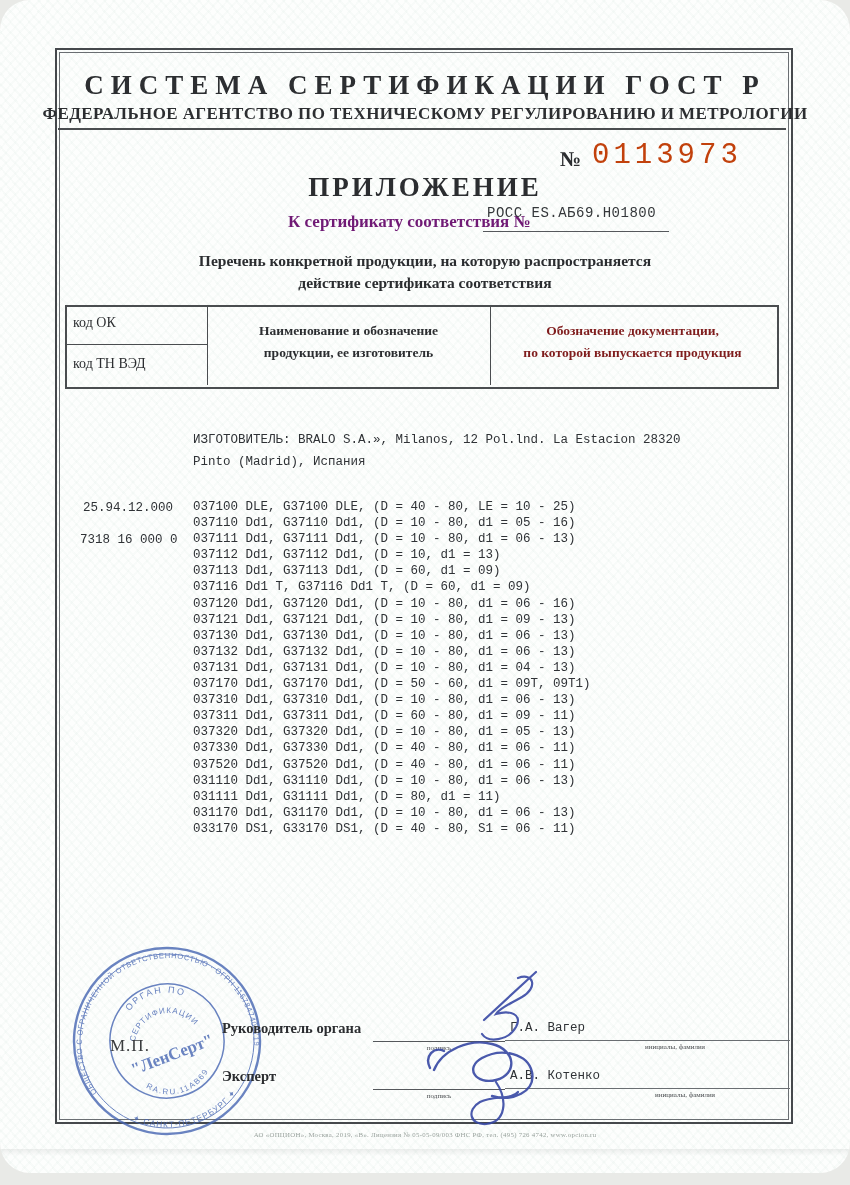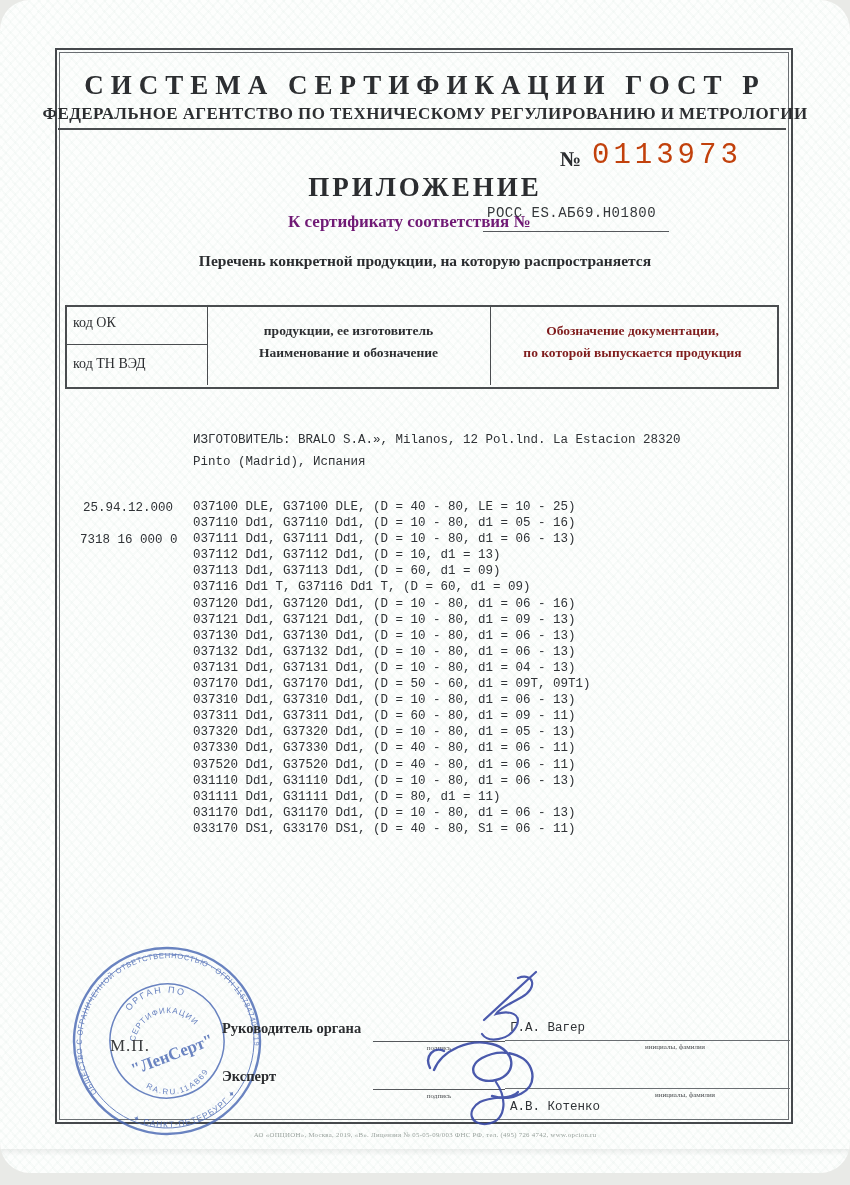--- a/index.html
+++ b/index.html
@@ -55,21 +55,21 @@
   .stamp-wrap { left:66px; top:940px; width:202px; height:202px; opacity:0.8; }
   .mp-mark { left:110px; top:1036px; font-size:17px; color:#3a3c3e; letter-spacing:1px; }
 
   .sig-label-1 { left:222px; top:1020px; font-size:14.5px; font-weight:bold; color:#2b2d30; }
   .sig-label-2 { left:222px; top:1068px; font-size:14.5px; font-weight:bold; color:#2b2d30; }
   .sig-line-1  { left:373px; top:1041px; width:132px; height:1px; background:#55585c; }
   .sig-line-2  { left:373px; top:1089px; width:132px; height:1px; background:#55585c; }
   .sig-cap-1 { left:373px; top:1044px; width:132px; text-align:center; font-size:7px; color:#4a4d50; }
   .sig-cap-2 { left:373px; top:1092px; width:132px; text-align:center; font-size:7px; color:#4a4d50; }
   .name-1 { left:510px; top:1021px; font-size:12.5px; color:#2f3236; }
-  .name-2 { left:510px; top:1069px; font-size:12.5px; color:#2f3236;margin-top:31px; }
+  .name-2 { left:510px; top:1069px; font-size:12.5px; color:#2f3236; }
   .name-line-1 { left:505px; top:1040px; width:285px; height:1px; background:#6a6e72; }
   .name-line-2 { left:505px; top:1088px; width:285px; height:1px; background:#6a6e72; }
   .name-cap-1 { left:595px; top:1043px; width:160px; text-align:center; font-size:7px; color:#4a4d50; }
   .name-cap-2 { left:605px; top:1091px; width:160px; text-align:center; font-size:7px; color:#4a4d50; }
 
   .ink { left:400px; top:950px; width:200px; height:180px; }
 
   .footer { top:1131px; font-size:6.8px; letter-spacing:0.3px; color:#99a29d; }
   .scan-edge { left:0; top:1149px; width:850px; height:10px;
     background:linear-gradient(to bottom, rgba(90,95,92,0.10), rgba(90,95,92,0) 70%); }
@@ -88,30 +88,31 @@
   <div class="abs num-prefix">№</div>
   <div class="abs num-value mono">0113973</div>
 
   <div class="abs center appendix">ПРИЛОЖЕНИЕ</div>
 
   <div class="abs cert-label">К сертификату соответствия №</div>
   <div class="abs cert-value mono">РОСС ES.АБ69.Н01800</div>
   <div class="abs cert-underline"></div>
 
   <div class="abs center list-h1">Перечень конкретной продукции,  на которую распространяется</div>
+  <div class="abs center list-h2">действие сертификата соответствия</div>
 
   <div class="abs thead-box"></div>
   <div class="abs th-v1"></div>
   <div class="abs th-v2"></div>
   <div class="abs th-h1"></div>
   <div class="abs th-ok">код ОК</div>
   <div class="abs th-tnved">код ТН ВЭД</div>
   <div class="abs th-col2">
+    <div>Наименование и обозначение</div>
     <div>продукции, ее изготовитель</div>
-    <div>Наименование и обозначение</div>
   </div>
   <div class="abs th-col3">
     <div>Обозначение документации,</div>
     <div>по которой выпускается продукция</div>
   </div>
 
   <div class="abs maker mono">
     <div>ИЗГОТОВИТЕЛЬ: BRALO S.A.», Milanos, 12 Pol.lnd. La Estacion 28320</div>
     <div>Pinto (Madrid), Испания</div>
   </div>

